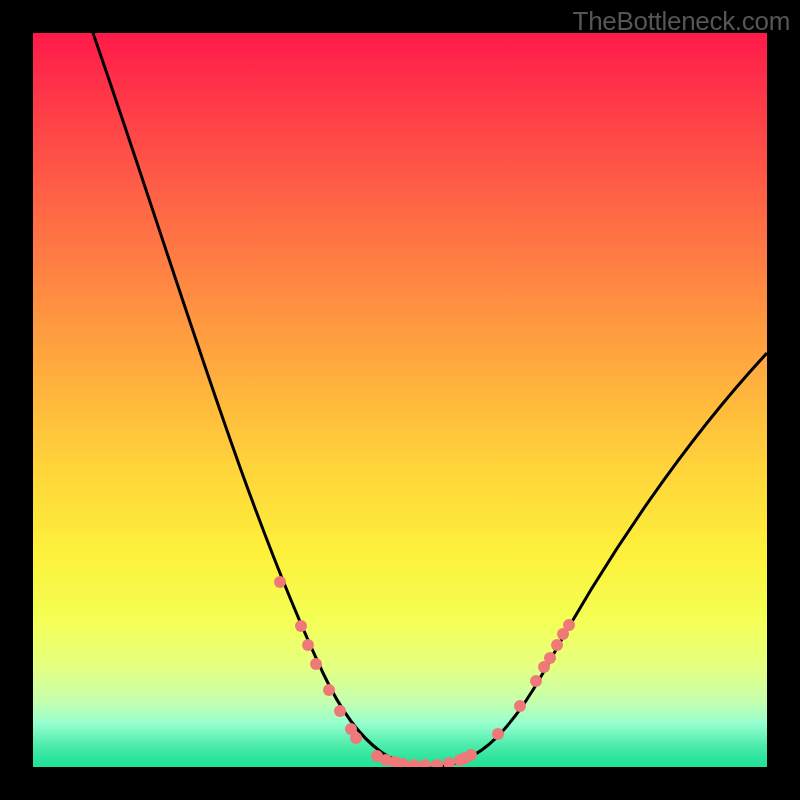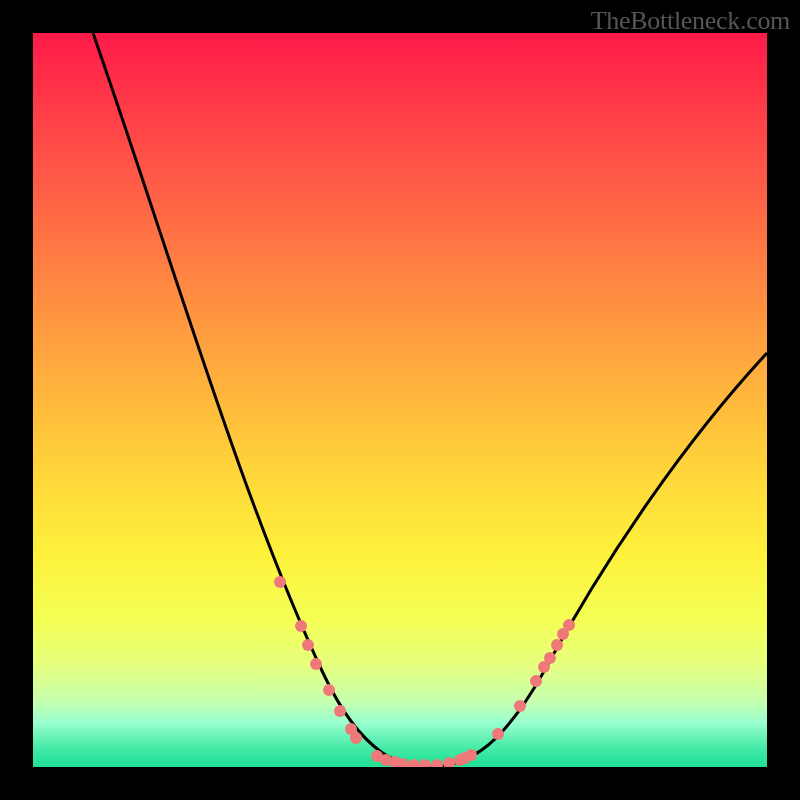--- a/index.html
+++ b/index.html
@@ -11,21 +11,20 @@
     background: #000;
     font-family: Arial, Helvetica, sans-serif;
   }
   .frame {
     position: absolute;
     left: 0;
     top: 0;
     width: 800px;
     height: 800px;
     background: #000;
-    font-family: Liberation Serif, serif;
   }
   .plot {
     position: absolute;
     left: 33px;
     top: 33px;
     width: 734px;
     height: 734px;
     background: linear-gradient(
       to bottom,
       #ff1a49 0%,

